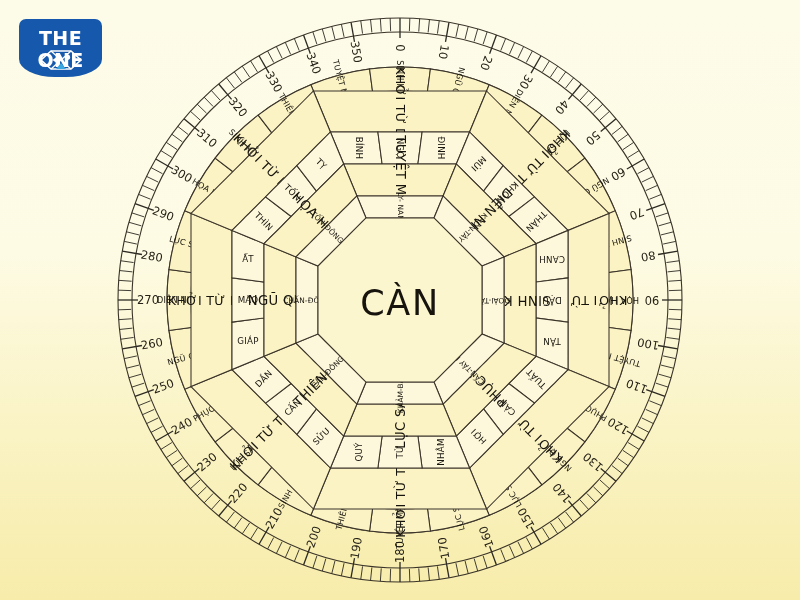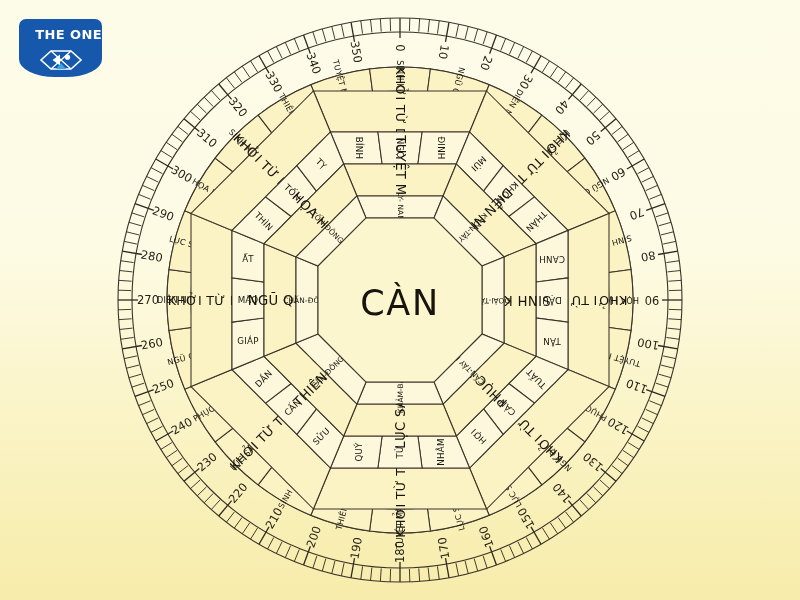--- a/index.html
+++ b/index.html
@@ -25,22 +25,22 @@
   .t.r2{font-size:12.6px;letter-spacing:.3px;}
   .t.r3{font-size:8.7px;letter-spacing:.2px;}
   .t.r4{font-size:13.2px;letter-spacing:.35px;}
   .t.r5{font-size:7.4px;letter-spacing:.1px;}
   .t.center{font-size:35px;letter-spacing:1.6px;}
 
   
   #logo{position:absolute;left:19px;top:19px;width:83px;height:58px;}
   .lg-shield{position:absolute;inset:0;background:#1558ac;
      border-radius:7px 7px 36px 36px / 7px 7px 18px 18px;}
-  .lg-txt{position:absolute;top:8px;left:0;right:0;text-align:right;
-     color:#fff;font-size:13px;font-weight:bold;letter-spacing:.4px;
+  .lg-txt{position:absolute;top:8px;left:0;right:0;text-align:center;
+     color:#fff;font-size:19px;font-weight:bold;letter-spacing:.4px;
      font-family:"DejaVu Sans",sans-serif;}
   .lg-mark{position:absolute;left:50%;top:30px;transform:translateX(-50%);}
 </style>
 </head>
 <body>
 
 <div id="stage">
   <svg id="svg" width="800" height="600" viewBox="0 0 800 600">
       <circle cx="400" cy="300" r="282" class="ringline"></circle>
       <circle cx="400" cy="300" r="268" class="ringline"></circle>

